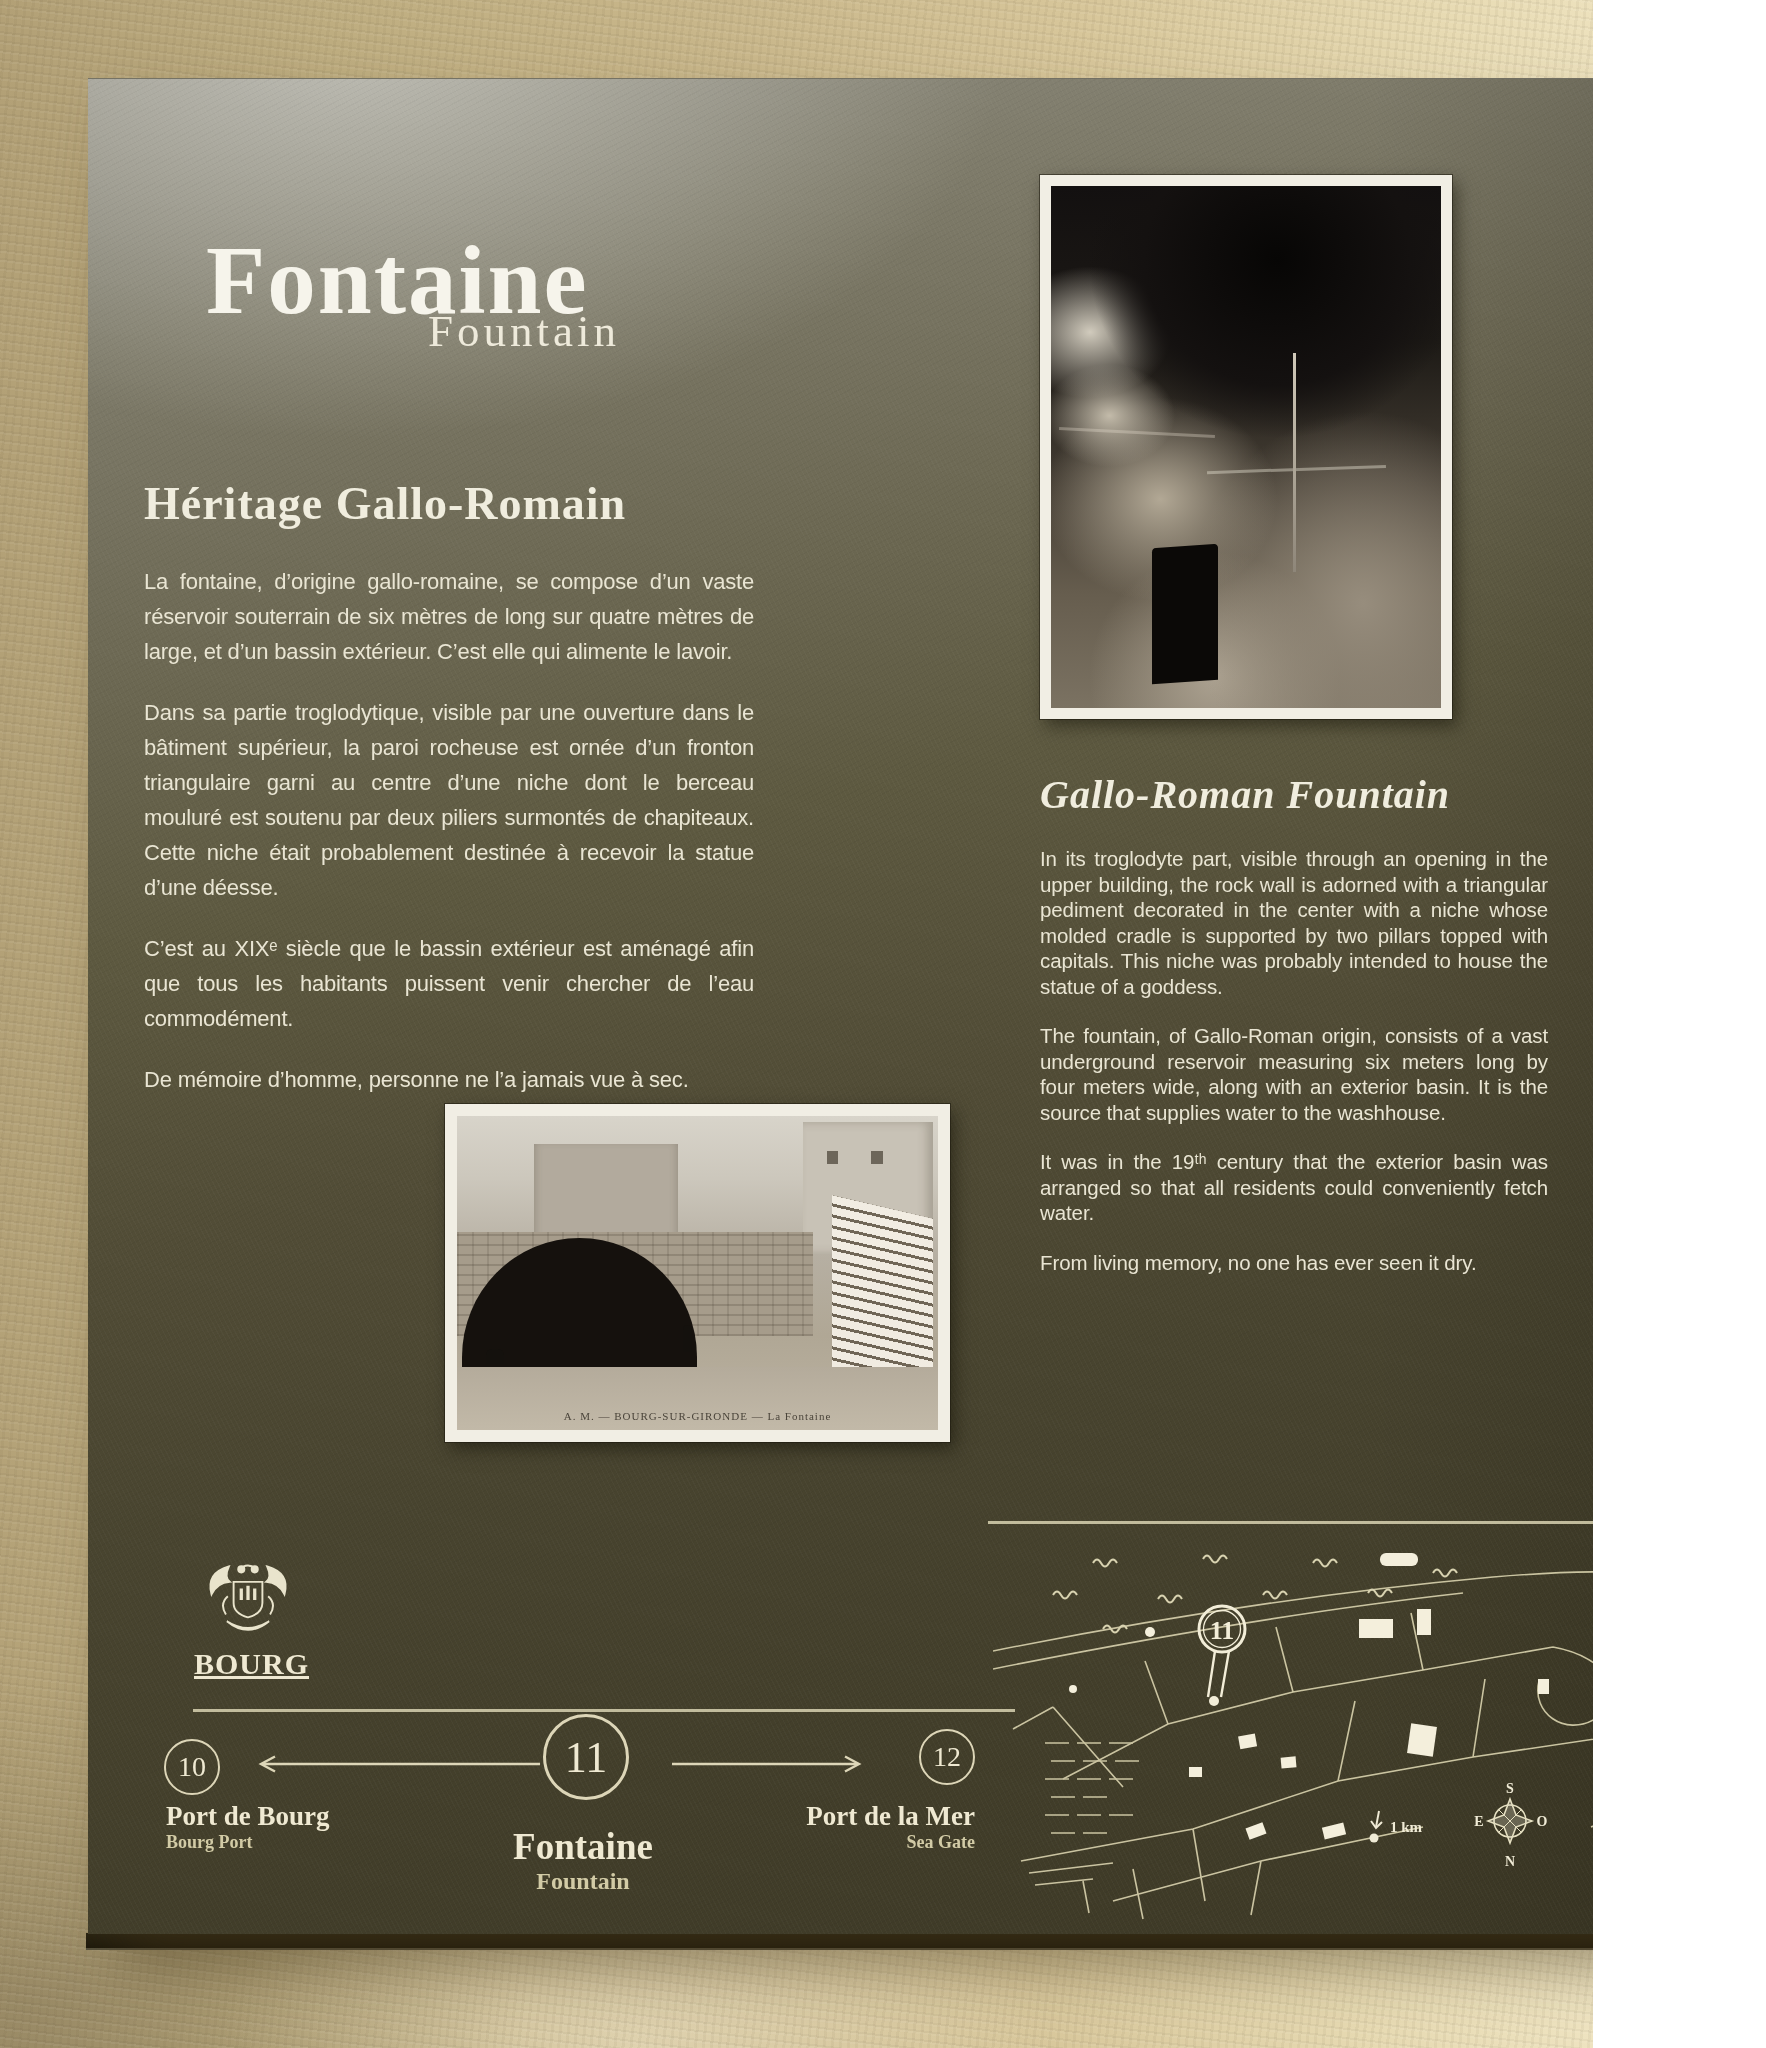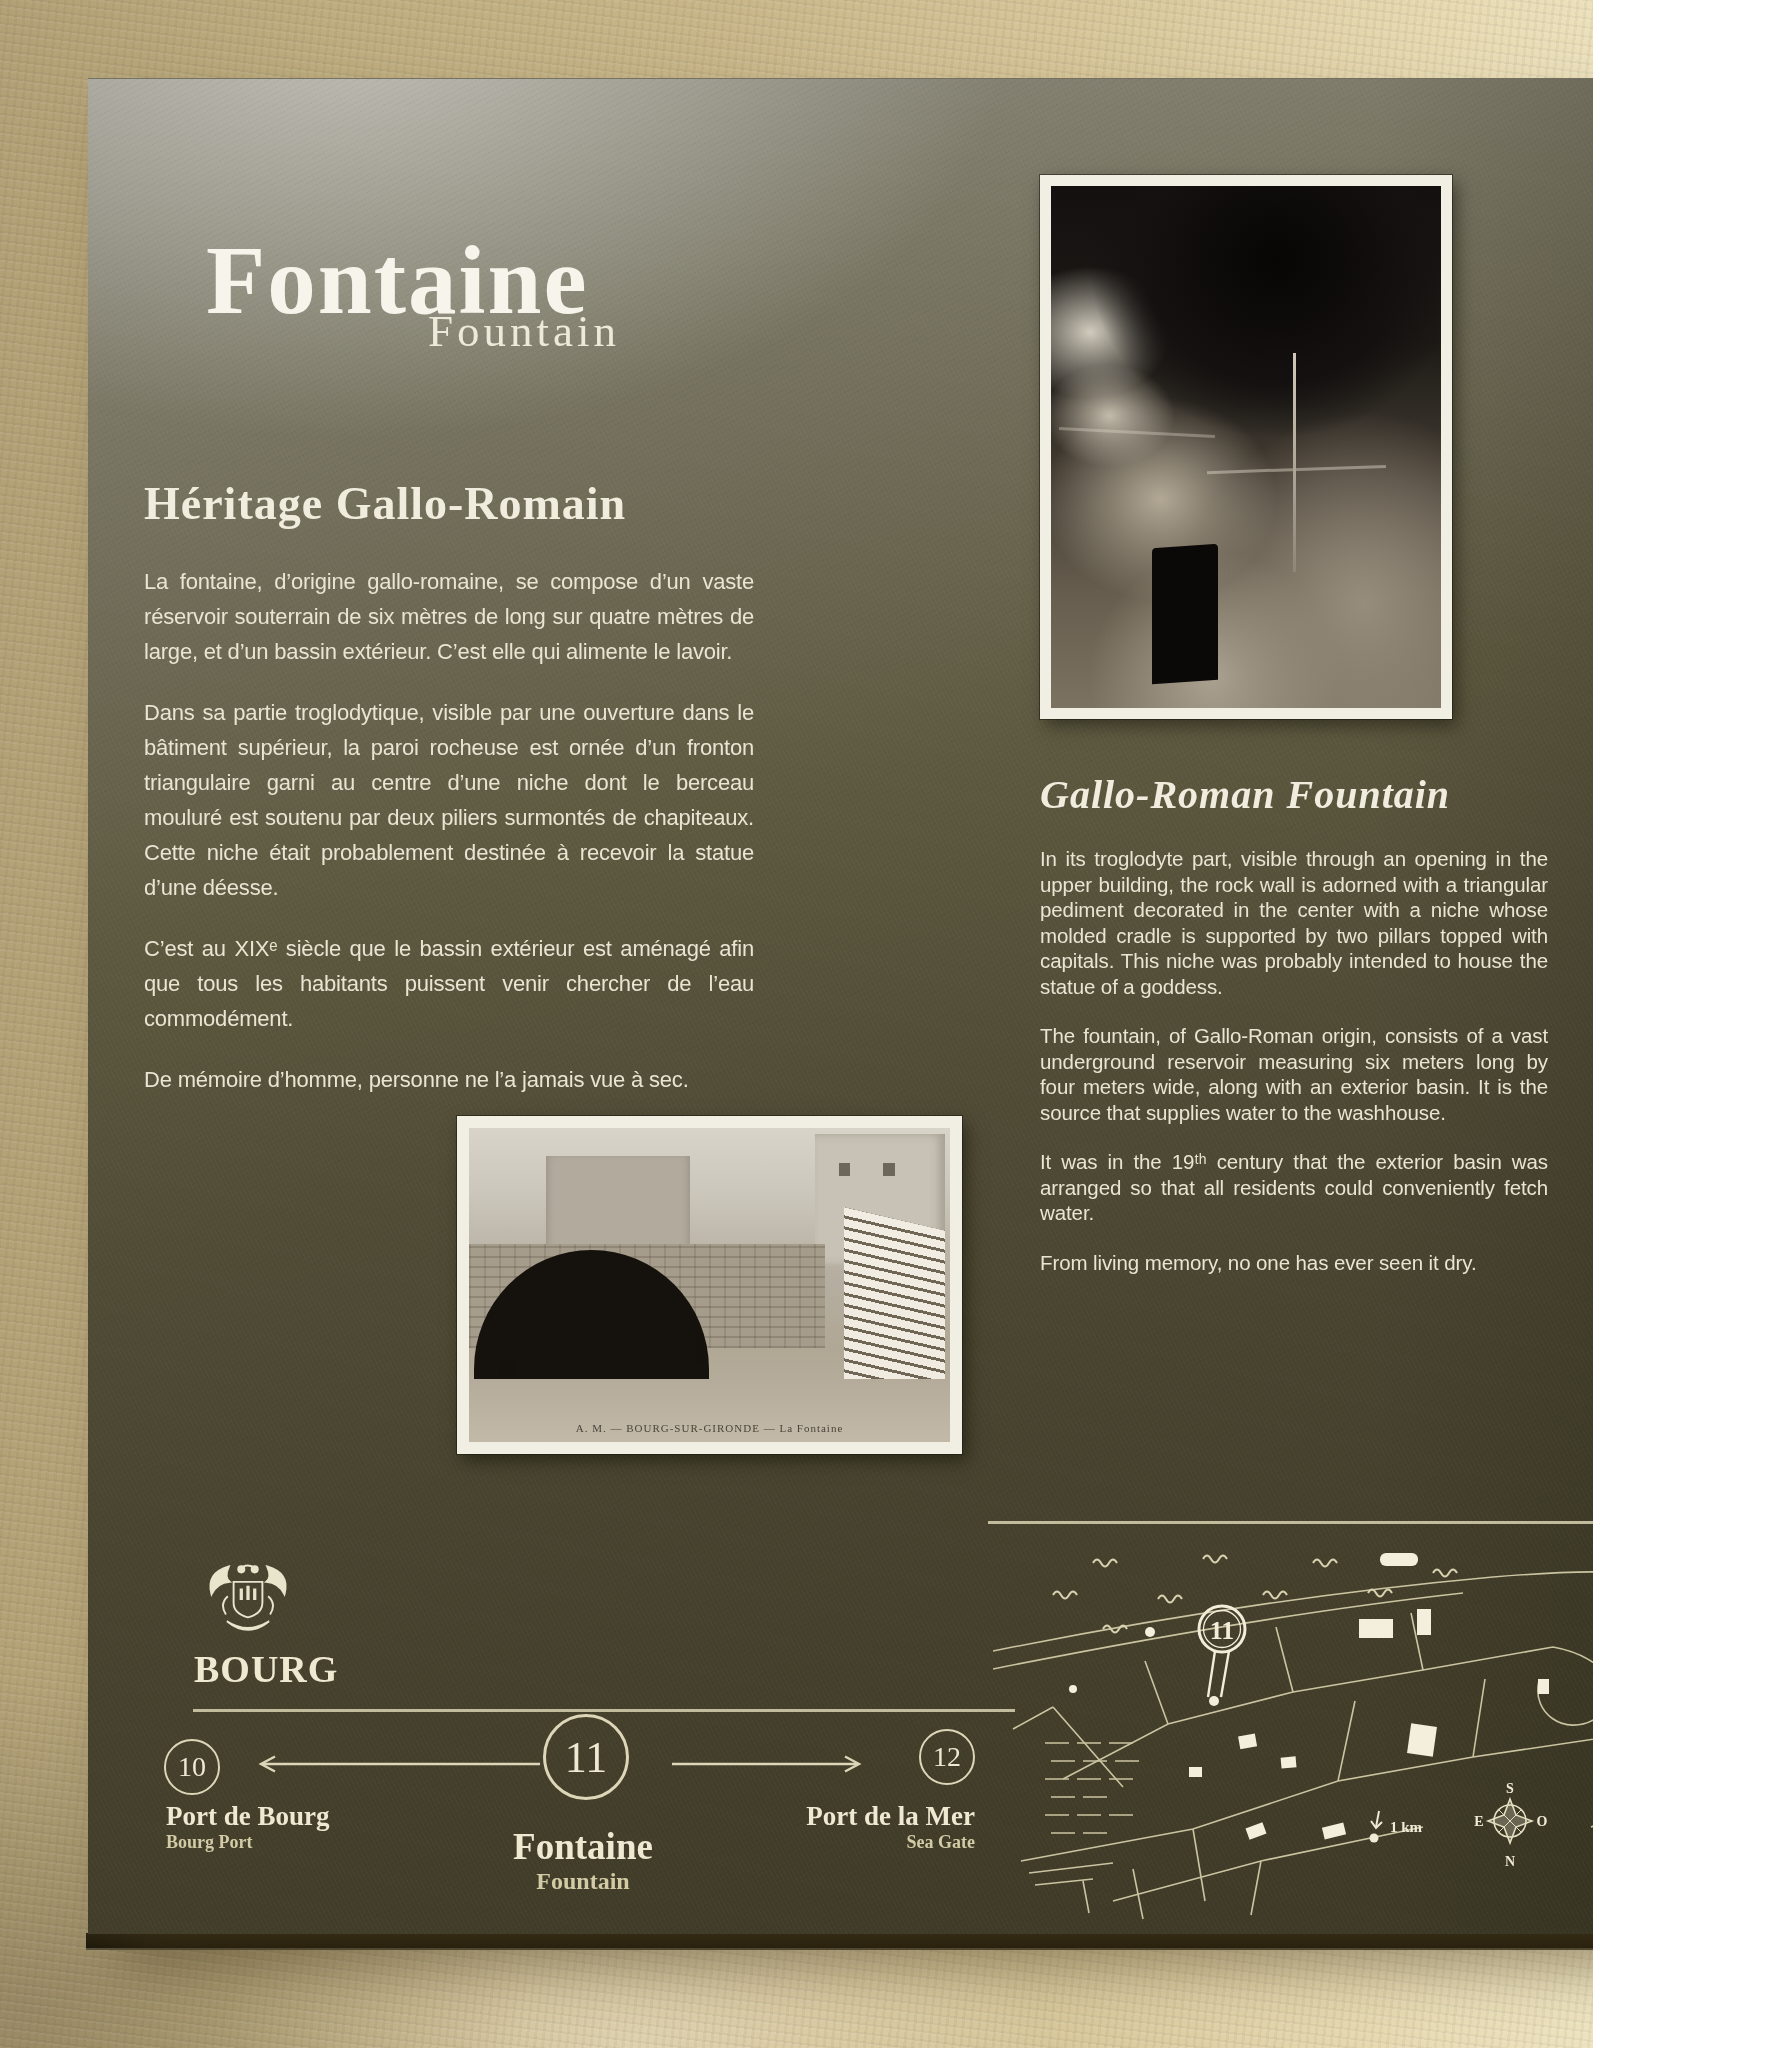--- a/index.html
+++ b/index.html
@@ -96,21 +96,21 @@
     background:#14110d;border-radius:5px 5px 0 0;}
   .pc-man-sitting{position:absolute;left:6%;bottom:21%;width:18px;height:15px;
     background:#14110d;border-radius:6px 6px 0 0;}
   .pc-caption{position:absolute;left:0;bottom:2.5%;width:100%;text-align:center;
     font-family:"Liberation Serif","DejaVu Serif",serif;font-size:11px;letter-spacing:1px;color:#4a443a;}
 
   
   .crest{left:112px;top:1478px;width:96px;height:90px;}
   .brand{left:106px;top:1568px;width:110px;text-align:center;
     font-family:"Liberation Serif","DejaVu Serif",serif;font-weight:bold;
-    font-size:38px;letter-spacing:1px;color:#efe9d2;}
+    font-size:30px;letter-spacing:1px;color:#efe9d2;text-decoration:underline;}
   .rule-left{left:105px;top:1630px;width:822px;height:3px;background:#d8d2b2;opacity:.85;}
   .map-topline{left:900px;top:1442px;width:662px;height:3px;background:#d8d2b2;opacity:.85;}
 
   .nav-circle{border:2.5px solid #ddd6b8;border-radius:50%;color:#efe9d2;
     display:flex;align-items:center;justify-content:center;
     font-family:"Liberation Serif","DejaVu Serif",serif;}
   .circle-10{left:76px;top:1660px;width:52px;height:52px;font-size:28px;text-align:center;}
   .circle-11{left:455px;top:1635px;width:80px;height:80px;font-size:44px;border-width:3px;}
   .circle-12{left:831px;top:1650px;width:52px;height:52px;font-size:28px;}
 
@@ -161,21 +161,21 @@
     </figure>
 
     <section class="en-col">
       <h2>Gallo-Roman Fountain</h2>
       <p>In its troglodyte part, visible through an opening in the upper building, the rock wall is adorned with a triangular pediment decorated in the center with a niche whose molded cradle is supported by two pillars topped with capitals. This niche was probably intended to house the statue of a goddess.</p>
       <p>The fountain, of Gallo-Roman origin, consists of a vast underground reservoir measuring six meters long by four meters wide, along with an exterior basin. It is the source that supplies water to the washhouse.</p>
       <p>It was in the 19ᵗʰ century that the exterior basin was arranged so that all residents could conveniently fetch water.</p>
       <p>From living memory, no one has ever seen it dry.</p>
     </section>
 
-    <figure class="photo postcard" style="margin:12px;padding-left:12px;">
+    <figure class="photo postcard" style="margin:0;padding-left:12px;">
       <div class="photo-inner pc-img">
         <div class="pc-house1"></div>
         <div class="pc-house2">
           <div class="pc-win" style="left:18%;top:22%;"></div>
           <div class="pc-win" style="left:52%;top:22%;"></div>
         </div>
         <div class="pc-wall"></div>
         <div class="pc-stairs"></div>
         <div class="pc-arch"></div>
         <div class="pc-ground"></div>

